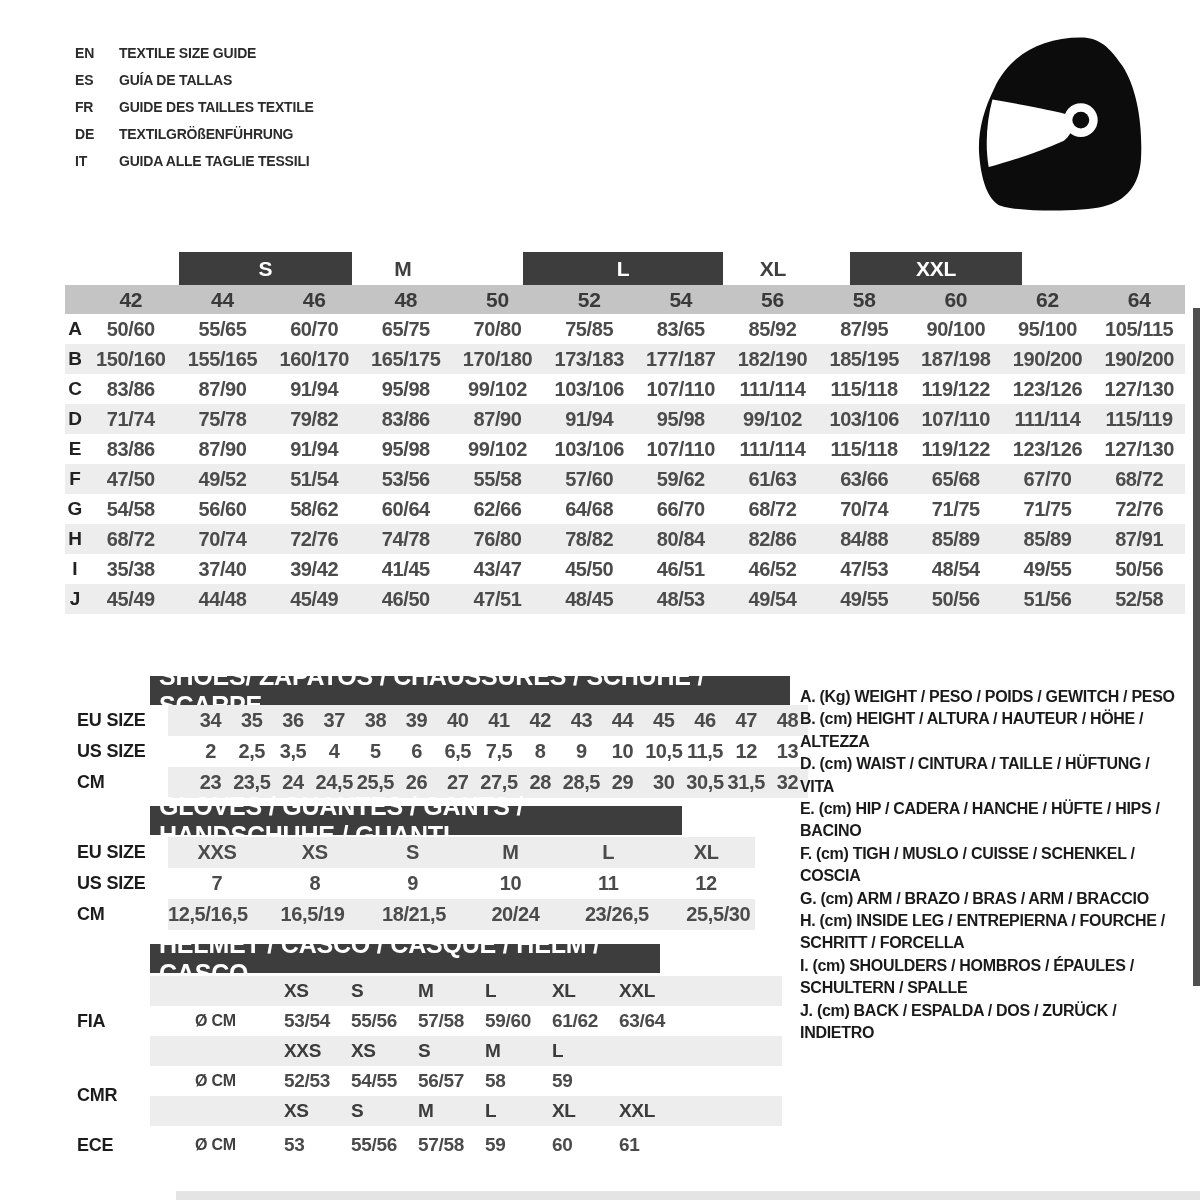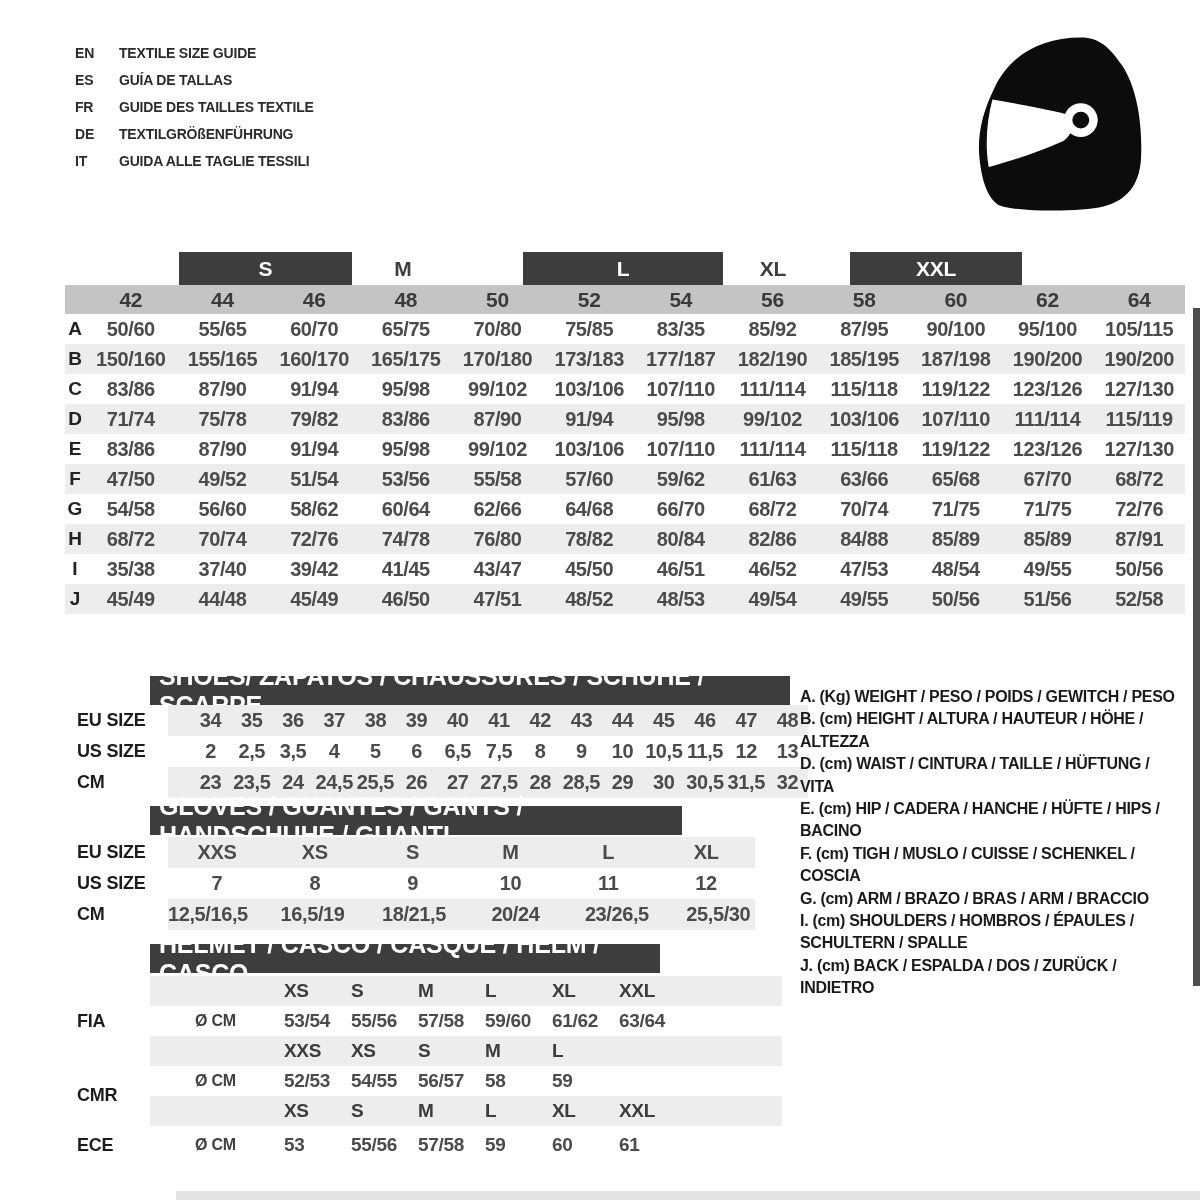--- a/index.html
+++ b/index.html
@@ -154,21 +154,21 @@
             <span class="m-cell">55/65</span>
 
             <span class="m-cell">60/70</span>
 
             <span class="m-cell">65/75</span>
 
             <span class="m-cell">70/80</span>
 
             <span class="m-cell">75/85</span>
 
-            <span class="m-cell">83/35</span>
+            <span class="m-cell">83/65</span>
 
             <span class="m-cell">85/92</span>
 
             <span class="m-cell">87/95</span>
 
             <span class="m-cell">90/100</span>
 
             <span class="m-cell">95/100</span>
 
             <span class="m-cell">105/115</span>
@@ -422,21 +422,21 @@
             <span class="m-cell">45/49</span>
 
             <span class="m-cell">44/48</span>
 
             <span class="m-cell">45/49</span>
 
             <span class="m-cell">46/50</span>
 
             <span class="m-cell">47/51</span>
 
-            <span class="m-cell">48/52</span>
+            <span class="m-cell">48/45</span>
 
             <span class="m-cell">48/53</span>
 
             <span class="m-cell">49/54</span>
 
             <span class="m-cell">49/55</span>
 
             <span class="m-cell">50/56</span>
 
             <span class="m-cell">51/56</span>
@@ -631,20 +631,21 @@
 
 
     <div class="legend-item">D. (cm) WAIST / CINTURA / TAILLE / HÜFTUNG / VITA</div>
 
     <div class="legend-item">E. (cm) HIP / CADERA / HANCHE / HÜFTE / HIPS /  BACINO</div>
 
     <div class="legend-item">F. (cm) TIGH / MUSLO / CUISSE / SCHENKEL / COSCIA</div>
 
     <div class="legend-item">G. (cm) ARM  / BRAZO / BRAS / ARM / BRACCIO</div>
 
+    <div class="legend-item">H. (cm) INSIDE LEG / ENTREPIERNA / FOURCHE / SCHRITT / FORCELLA</div>
 
     <div class="legend-item">I.  (cm) SHOULDERS / HOMBROS / ÉPAULES / SCHULTERN / SPALLE</div>
 
     <div class="legend-item">J. (cm) BACK / ESPALDA / DOS / ZURÜCK / INDIETRO</div>
   </div>
 
 <div id="scrollbar"></div>
 
 <div id="bottom-strip"></div>
 

